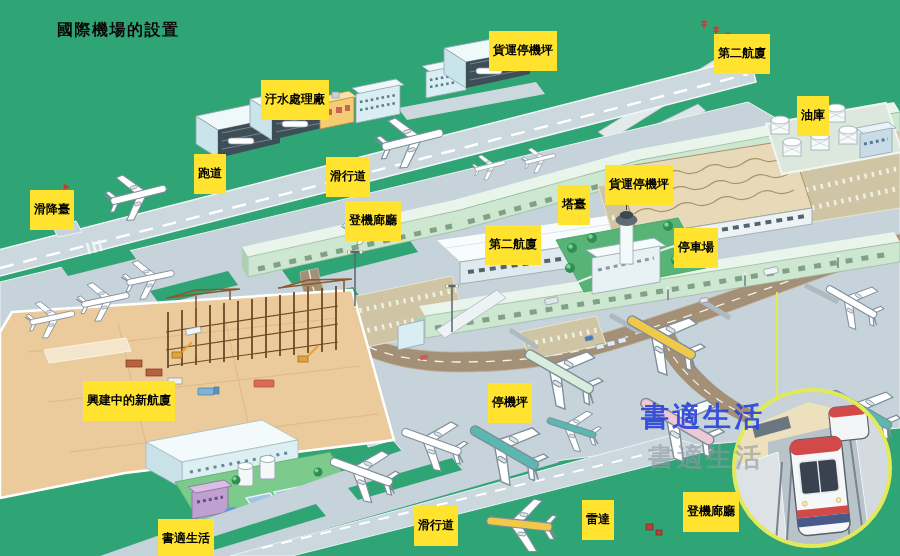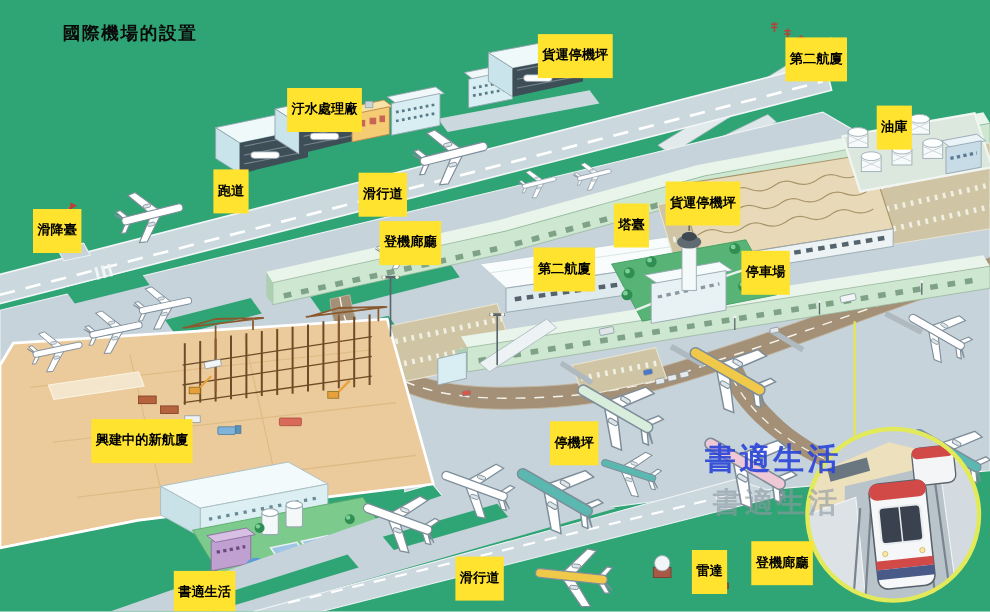--- a/index.html
+++ b/index.html
@@ -419,21 +419,21 @@
 <div class="lbl" style="left:797px;top:96px">油庫</div>
 <div class="lbl" style="left:194px;top:154px">跑道</div>
 <div class="lbl" style="left:326px;top:157px">滑行道</div>
 <div class="lbl" style="left:30px;top:190px">滑降臺</div>
 <div class="lbl" style="left:605px;top:165px">貨運停機坪</div>
 <div class="lbl" style="left:558px;top:185px">塔臺</div>
 <div class="lbl" style="left:345px;top:201px">登機廊廳</div>
 <div class="lbl" style="left:485px;top:225px">第二航廈</div>
 <div class="lbl" style="left:674px;top:228px">停車場</div>
 <div class="lbl" style="left:83px;top:381px">興建中的新航廈</div>
-<div class="lbl" style="left:500px;top:383px">停機坪</div>
+<div class="lbl" style="left:488px;top:383px">停機坪</div>
 <div class="lbl" style="left:158px;top:519px">書適生活</div>
 <div class="lbl" style="left:414px;top:506px">滑行道</div>
-<div class="lbl" style="left:629px;top:500px">雷達</div>
+<div class="lbl" style="left:582px;top:500px">雷達</div>
 <div class="lbl" style="left:683px;top:492px">登機廊廳</div>
 
 <div class="wm1">書適生活</div>
 <div class="wm2">書適生活</div>
 </div>
 
 </body></html>

